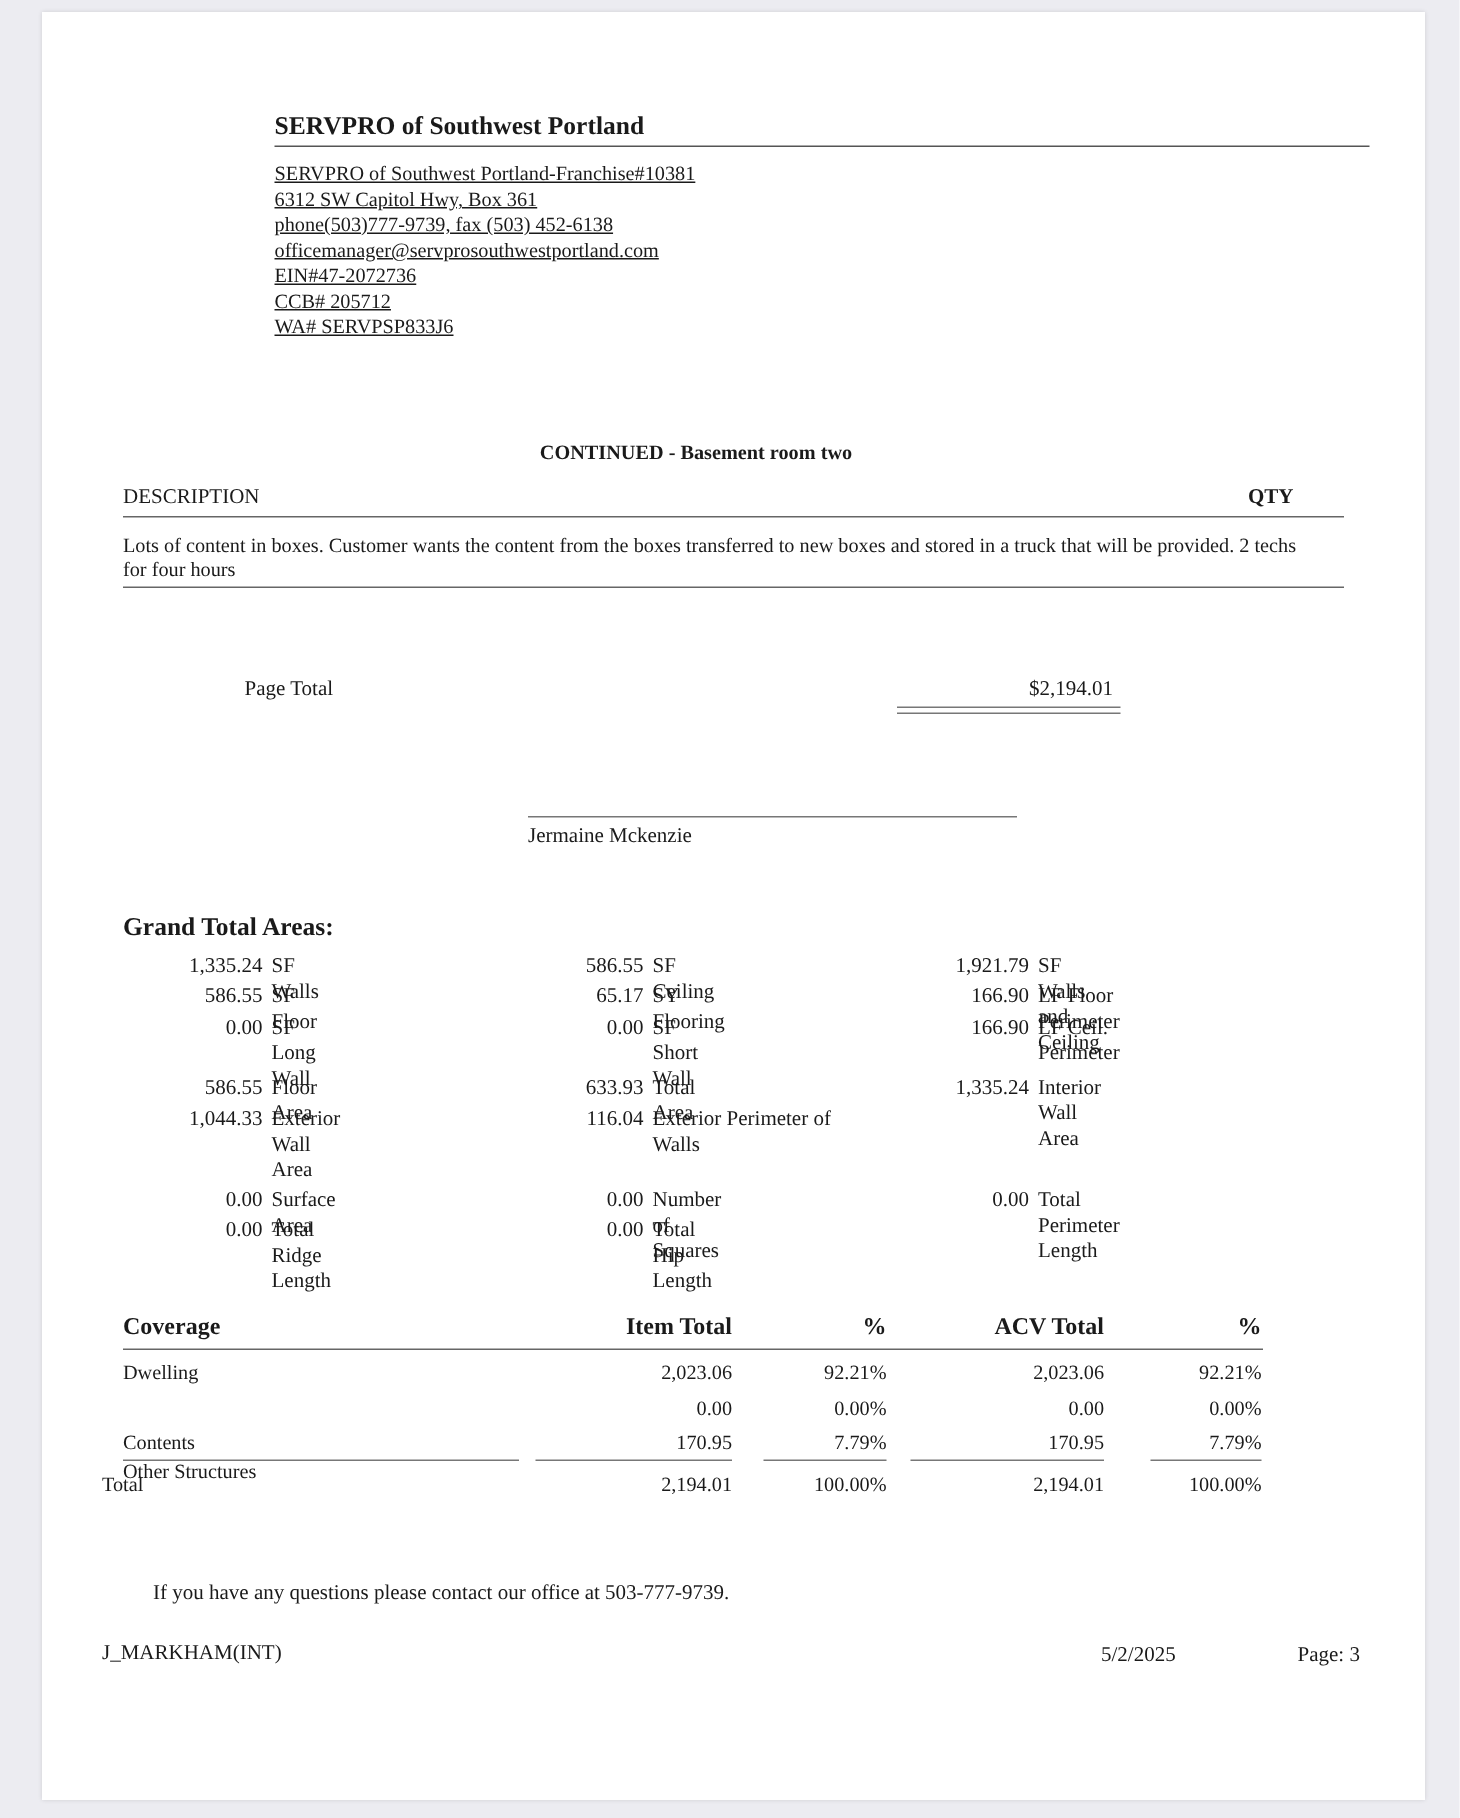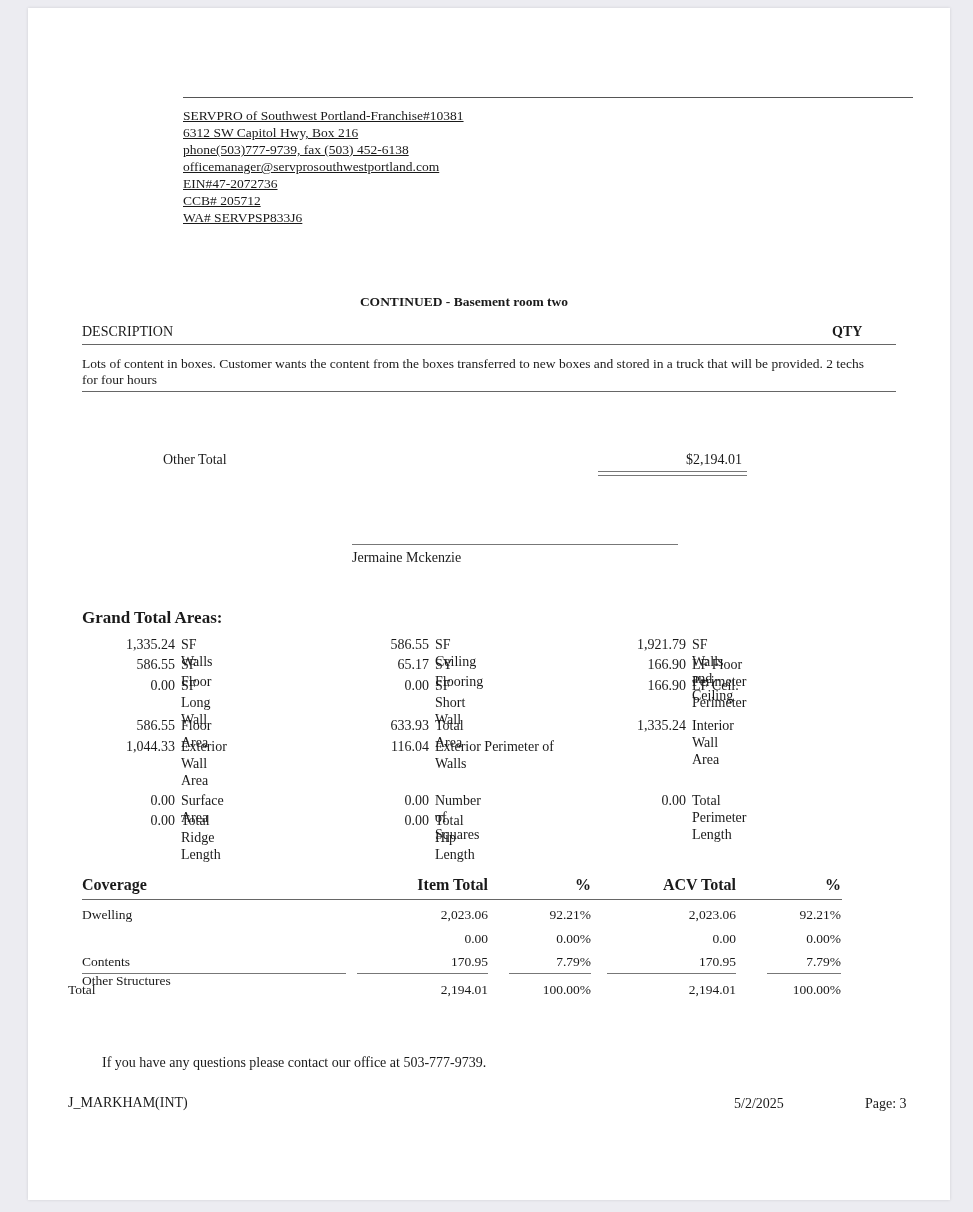--- a/index.html
+++ b/index.html
@@ -59,39 +59,40 @@
   .footer-note { left: 54px; top: 1047px; font-size: 14px; margin-left: 20px; }
   .footer-user { left: 40px; top: 1087px; font-size: 14px; }
   .footer-date { left: 706px; top: 1088px; font-size: 14px; }
   .footer-page { left: 837px; top: 1088px; font-size: 14px; }
 </style>
 </head>
 <body>
 
 <div class="page">
 
+  <div class="abs company-name">SERVPRO of Southwest Portland</div>
   <div class="company-rule"></div>
   <div class="company-lines">
     <div>SERVPRO of Southwest Portland-Franchise#10381</div>
-    <div>6312 SW Capitol Hwy, Box 216</div>
+    <div>6312 SW Capitol Hwy, Box 361</div>
     <div>phone(503)777-9739, fax (503) 452-6138</div>
     <div>officemanager@servprosouthwestportland.com</div>
     <div>EIN#47-2072736</div>
     <div>CCB# 205712</div>
     <div>WA# SERVPSP833J6</div>
   </div>
 
   <div class="abs section-title">CONTINUED - Basement room two</div>
   <div class="abs desc-head">DESCRIPTION</div>
   <div class="abs qty-head">QTY</div>
   <div class="rule-1"></div>
   <div class="desc-text">Lots of content in boxes. Customer wants the content from the boxes transferred to new boxes and stored in a truck that will be provided. 2 techs for four hours</div>
   <div class="rule-2"></div>
 
-  <div class="abs gt-label">Other Total</div>
+  <div class="abs gt-label">Page Total</div>
   <div class="abs gt-value">$2,194.01</div>
   <div class="gt-dbl"></div>
 
   <div class="sig-line"></div>
   <div class="abs sig-name">Jermaine Mckenzie</div>
 
   <div class="abs areas-title">Grand Total Areas:</div>
 
   <div class="area-item" style="left:47px; top:628px;">
     <span class="num">1,335.24</span>

